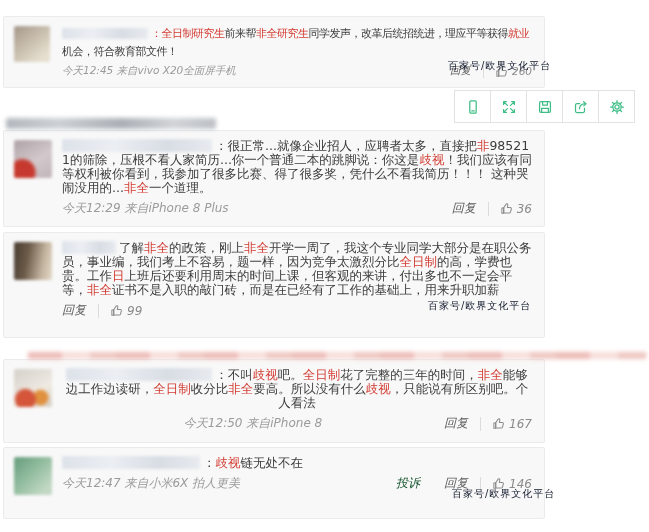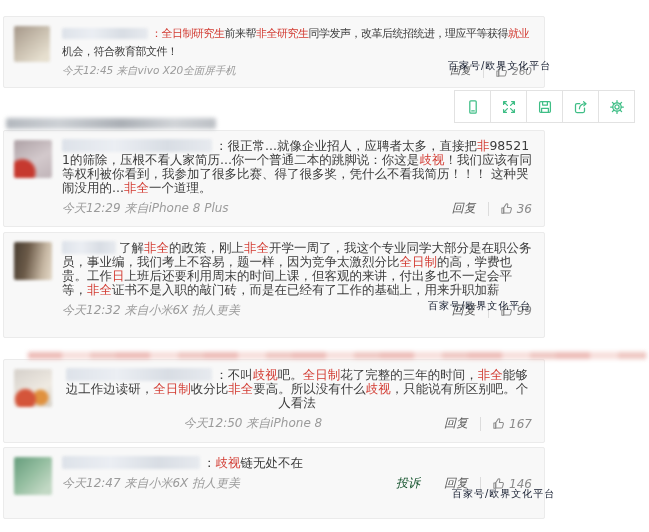--- a/index.html
+++ b/index.html
@@ -138,21 +138,20 @@
         </span>
       </div>
     </div>
   </section>
 
   <section class="comment c3">
     <div class="avatar a3"></div>
     <div class="body">
       <p class="text"><span class="uname u3"></span><span>了解</span><span class="hl">非全</span><span>的政策，刚上</span><span class="hl">非全</span><span>开学一周了，我这个专业同学大部分是在职公务员，事业编，我们考上不容易，题一样，因为竞争太激烈分比</span><span class="hl">全日制</span><span>的高，学费也贵。工作</span><span class="hl">日</span><span>上班后还要利用周末的时间上课，但客观的来讲，付出多也不一定会平等，</span><span class="hl">非全</span><span>证书不是入职的敲门砖，而是在已经有了工作的基础上，用来升职加薪</span></p>
       <div class="meta-row">
-        <span class="meta">今天12:32 来自小米6X 拍人更美</span>
 
         <span class="reply">回复</span>
         <span class="likes">
           <svg class="thumb" width="13" height="13" viewBox="0 0 14 14" fill="none" stroke="#8b8b8b" stroke-width="1.1" stroke-linejoin="round" stroke-linecap="round">
             <path d="M4 6.2 L6.6 2.3 a1 1 0 0 1 1.8 .7 L7.9 6 h3.3 a1.1 1.1 0 0 1 1.05 1.4 l-.95 3.5 a1.4 1.4 0 0 1 -1.35 1 H4 z"></path>
             <path d="M4 6 v6.1 M4 6.4 H2 v5.7 h2"></path>
           </svg>
           <span class="likes-count">99</span>
         </span>
       </div>

